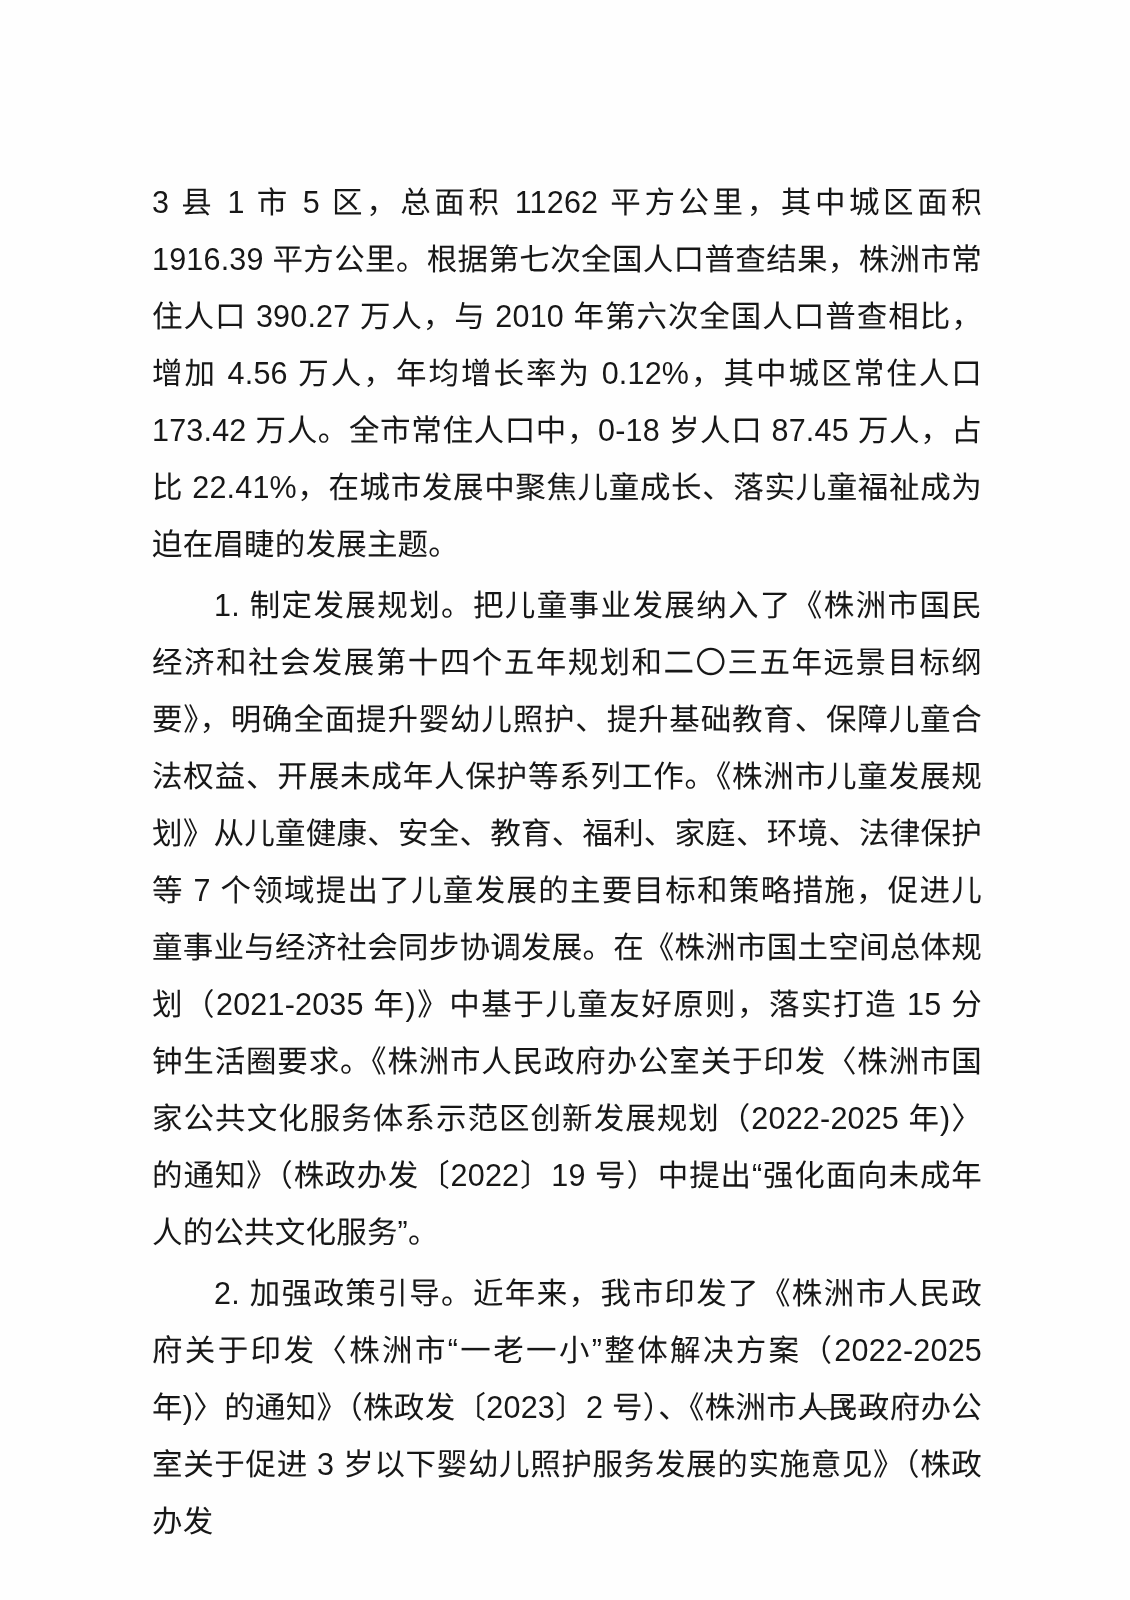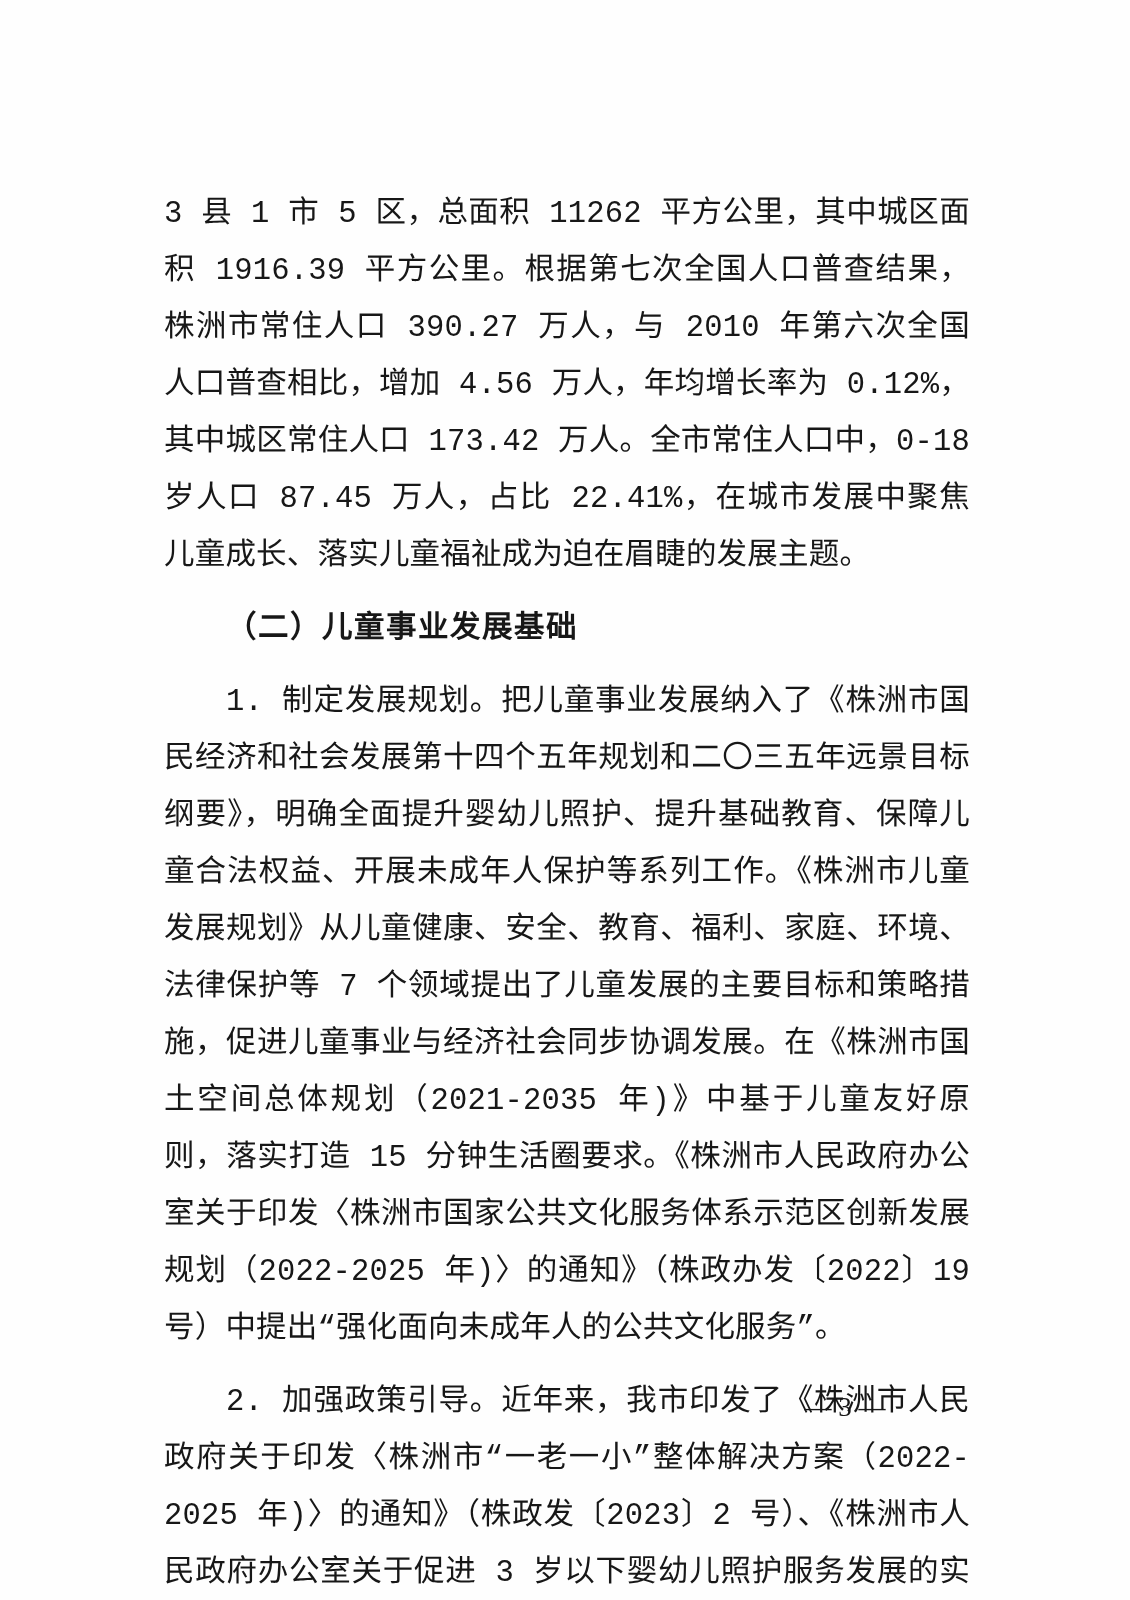--- a/index.html
+++ b/index.html
@@ -23,27 +23,27 @@
     height: 1600px;
     background: #fefefe;
   }
   .content {
     position: absolute;
     left: 148px;
     top: 170px;
     width: 838px;
   }
   p {
-    margin: 16px;
+    margin: 4px;
     font-size: 30.5px;
     line-height: 57px;
     text-align: justify;
     text-justify: inter-ideograph;
     letter-spacing: 0.2px;
-    font-family: Liberation Mono, monospace;
+    font-family: Liberation Sans, sans-serif;
   }
   p.indent {
     text-indent: 62px;
   }
   p.heading {
     text-indent: 62px;
     font-weight: bold;
     letter-spacing: 1.5px;
   }
   .page-number {
@@ -58,18 +58,17 @@
     padding-left: 560px;
     box-sizing: border-box;
   }
 </style>
 </head>
 <body>
 
 <div class="page">
   <div class="content">
     <p class="justified">3 县 1 市 5 区，总面积 11262 平方公里，其中城区面积 1916.39 平方公里。根据第七次全国人口普查结果，株洲市常住人口 390.27 万人，与 2010 年第六次全国人口普查相比，增加 4.56 万人，年均增长率为 0.12%，其中城区常住人口 173.42 万人。全市常住人口中，0-18 岁人口 87.45 万人，占比 22.41%，在城市发展中聚焦儿童成长、落实儿童福祉成为迫在眉睫的发展主题。</p>
-    <p class="heading">（二）儿童事业发展基础</p>
     <p class="indent">1. 制定发展规划。把儿童事业发展纳入了《株洲市国民经济和社会发展第十四个五年规划和二〇三五年远景目标纲要》，明确全面提升婴幼儿照护、提升基础教育、保障儿童合法权益、开展未成年人保护等系列工作。《株洲市儿童发展规划》从儿童健康、安全、教育、福利、家庭、环境、法律保护等 7 个领域提出了儿童发展的主要目标和策略措施，促进儿童事业与经济社会同步协调发展。在《株洲市国土空间总体规划（2021-2035 年)》中基于儿童友好原则，落实打造 15 分钟生活圈要求。《株洲市人民政府办公室关于印发〈株洲市国家公共文化服务体系示范区创新发展规划（2022-2025 年)〉的通知》（株政办发〔2022〕19 号）中提出“强化面向未成年人的公共文化服务”。</p>
     <p class="indent">2. 加强政策引导。近年来，我市印发了《株洲市人民政府关于印发〈株洲市“一老一小”整体解决方案（2022-2025 年)〉的通知》（株政发〔2023〕2 号）、《株洲市人民政府办公室关于促进 3 岁以下婴幼儿照护服务发展的实施意见》（株政办发</p>
   </div>
   <div class="page-number">— 3 —</div>
 </div>
 
 </body></html>

